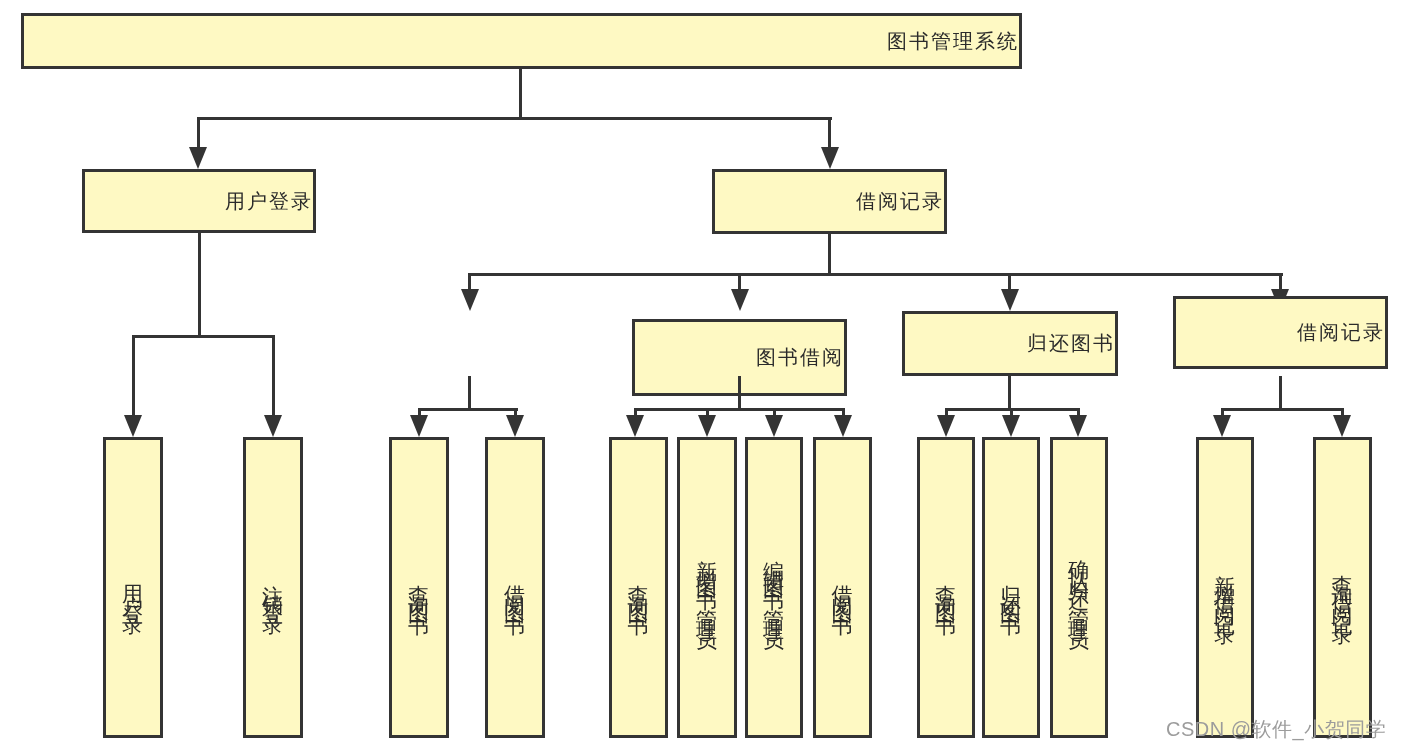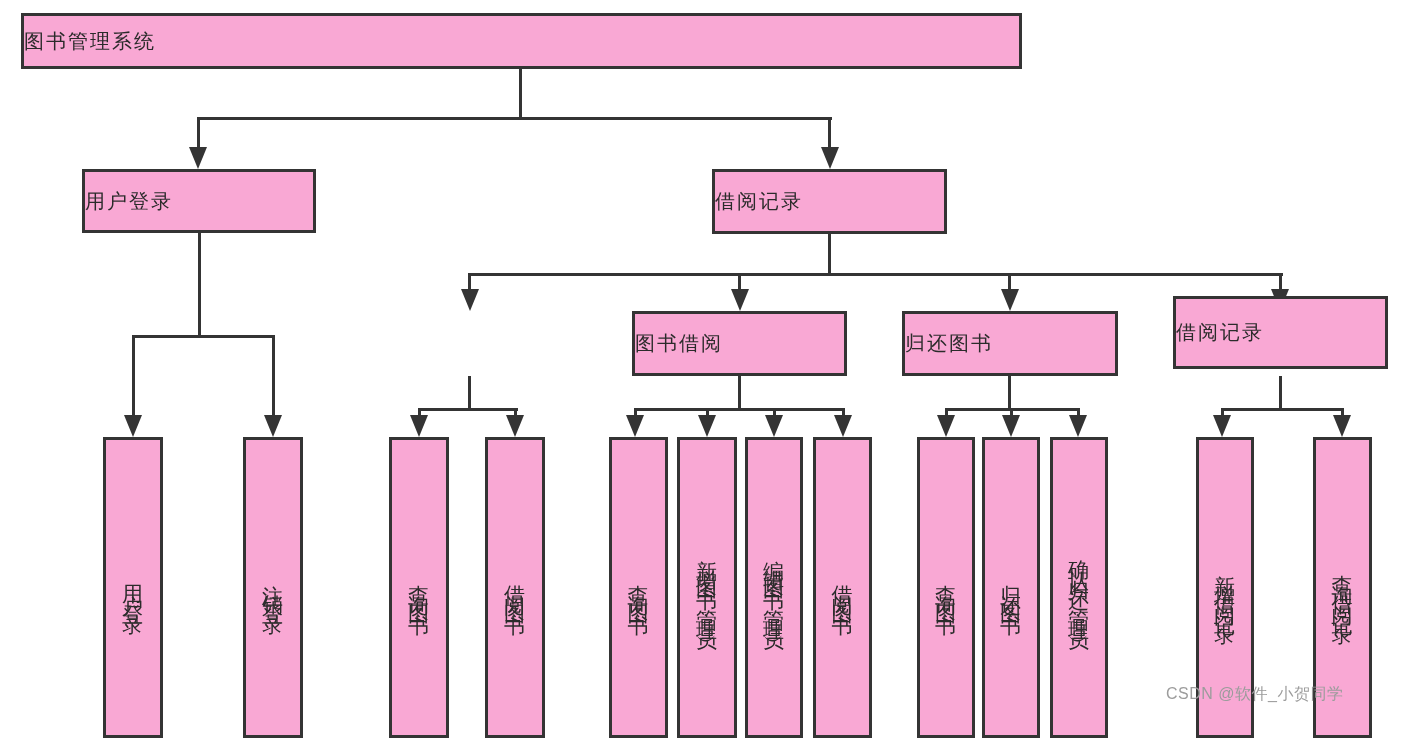--- a/index.html
+++ b/index.html
@@ -2,44 +2,44 @@
 <html style="--line: #343434; --text: #2b2b2b; --background: #ffffff; --watermark: #9c9c9c;"><head>
 <meta charset="utf-8">
 <style>
   html,body{margin:0;padding:0;background:#fff;}
   .canvas{
     position:relative;width:1405px;height:747px;overflow:hidden;
     background:var(--background,#ffffff);
     font-family:"Liberation Sans","DejaVu Sans",sans-serif;
   }
   .box{
-    position:absolute;box-sizing:border-box;background:#f9a8d4;
+    position:absolute;box-sizing:border-box;background:#fef9c3;
     border:3px solid var(--line,#343434);
-    display:flex;align-items:center;justify-content:flex-start;
+    display:flex;align-items:center;justify-content:flex-end;
   }
   .hdr span{
     font-size:20px;letter-spacing:2px;color:var(--text,#2b2b2b);white-space:nowrap;
   }
   .leaf span{
     position:absolute;left:50%;top:50%;transform:translate(-50%,-50%);
     writing-mode:vertical-rl;text-orientation:mixed;
     font-size:21px;letter-spacing:10px;line-height:1;
     color:var(--text,#2b2b2b);white-space:nowrap;
   }
   .vl,.hl{position:absolute;background:var(--line,#343434);}
   .vl{width:3px;}
   .hl{height:3px;}
   .ah{
     position:absolute;width:0;height:0;
     border-left:9px solid transparent;border-right:9px solid transparent;
     border-top:22px solid var(--line,#343434);
   }
   .watermark{
-    position:absolute;left:1166px;top:684px;z-index:10;
-    font-size:16px;letter-spacing:.5px;white-space:nowrap;
+    position:absolute;left:1166px;top:716px;z-index:10;
+    font-size:20px;letter-spacing:.5px;white-space:nowrap;
     color:var(--watermark,#9c9c9c);
   }
 </style>
 </head>
 <body>
 
 <div class="canvas">
 
   <div class="box hdr" style="left:21px;top:13px;width:1001px;height:56px">
     <span>图书管理系统</span>
@@ -70,21 +70,21 @@
   <div class="hl" style="left:468px;top:273px;width:815px"></div>
   <div class="vl" style="left:468px;top:273px;height:19px"></div>
   <div class="vl" style="left:738px;top:273px;height:19px"></div>
   <div class="vl" style="left:1008px;top:273px;height:19px"></div>
   <div class="vl" style="left:1279px;top:273px;height:19px"></div>
   <div class="ah" style="left:461px;top:289px"></div>
   <div class="ah" style="left:731px;top:289px"></div>
   <div class="ah" style="left:1001px;top:289px"></div>
   <div class="ah" style="left:1271px;top:289px"></div>
 
-  <div class="box hdr" style="left:632px;top:311px;width:215px;height:65px">
+  <div class="box hdr" style="left:632px;top:319px;width:215px;height:77px">
     <span>图书借阅</span>
   </div>
   <div class="box hdr" style="left:902px;top:311px;width:216px;height:65px">
     <span>归还图书</span>
   </div>
   <div class="box hdr" style="left:1173px;top:296px;width:215px;height:73px">
     <span>借阅记录</span>
   </div>
 
   <div class="vl" style="left:468px;top:376px;height:35px"></div>

